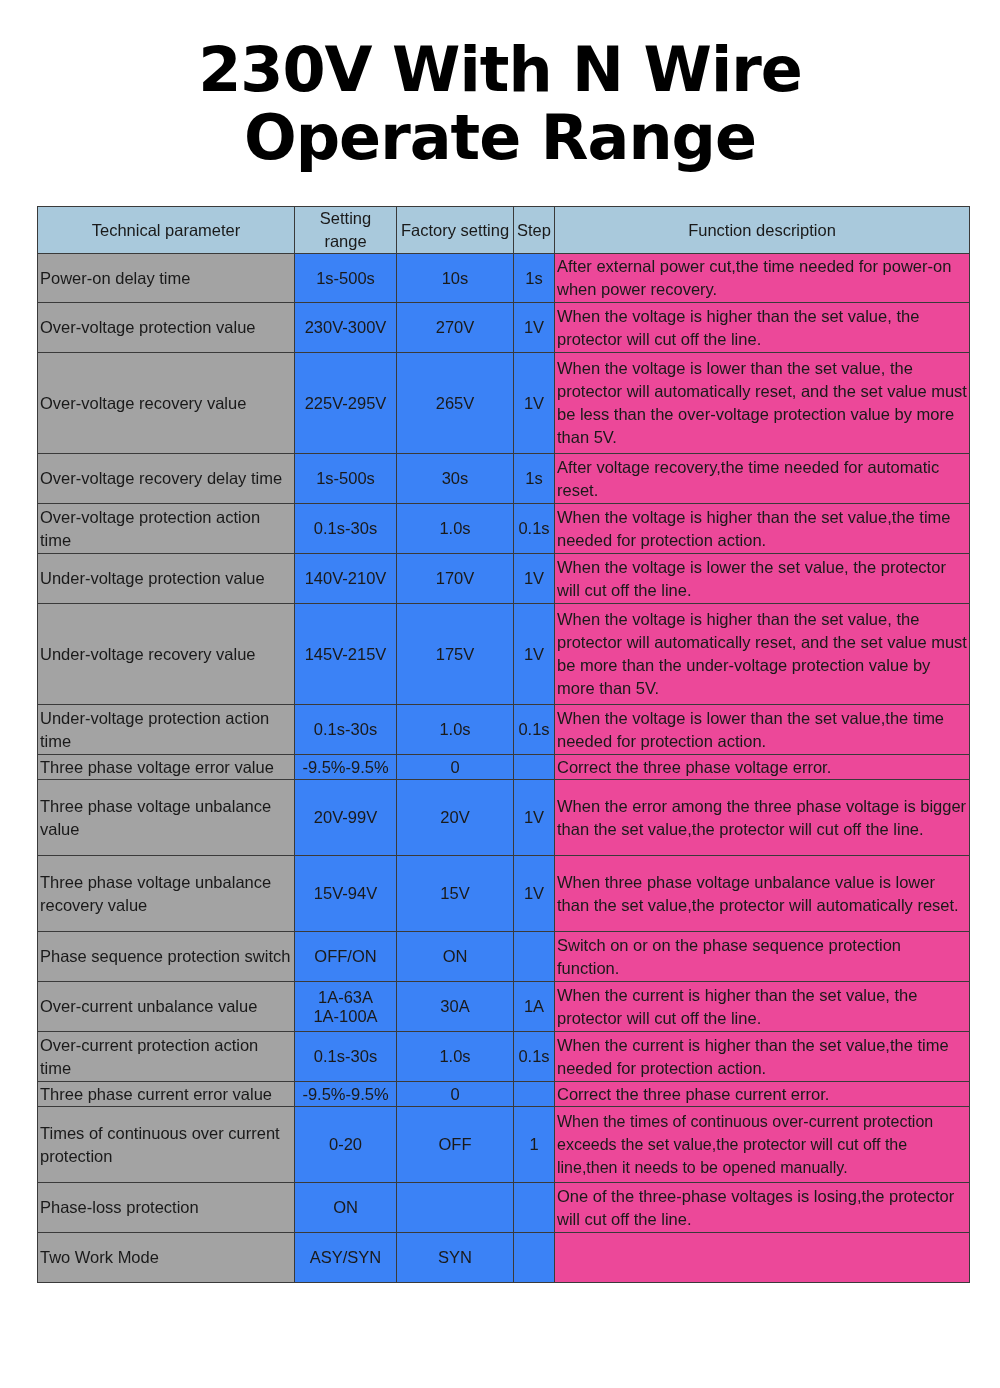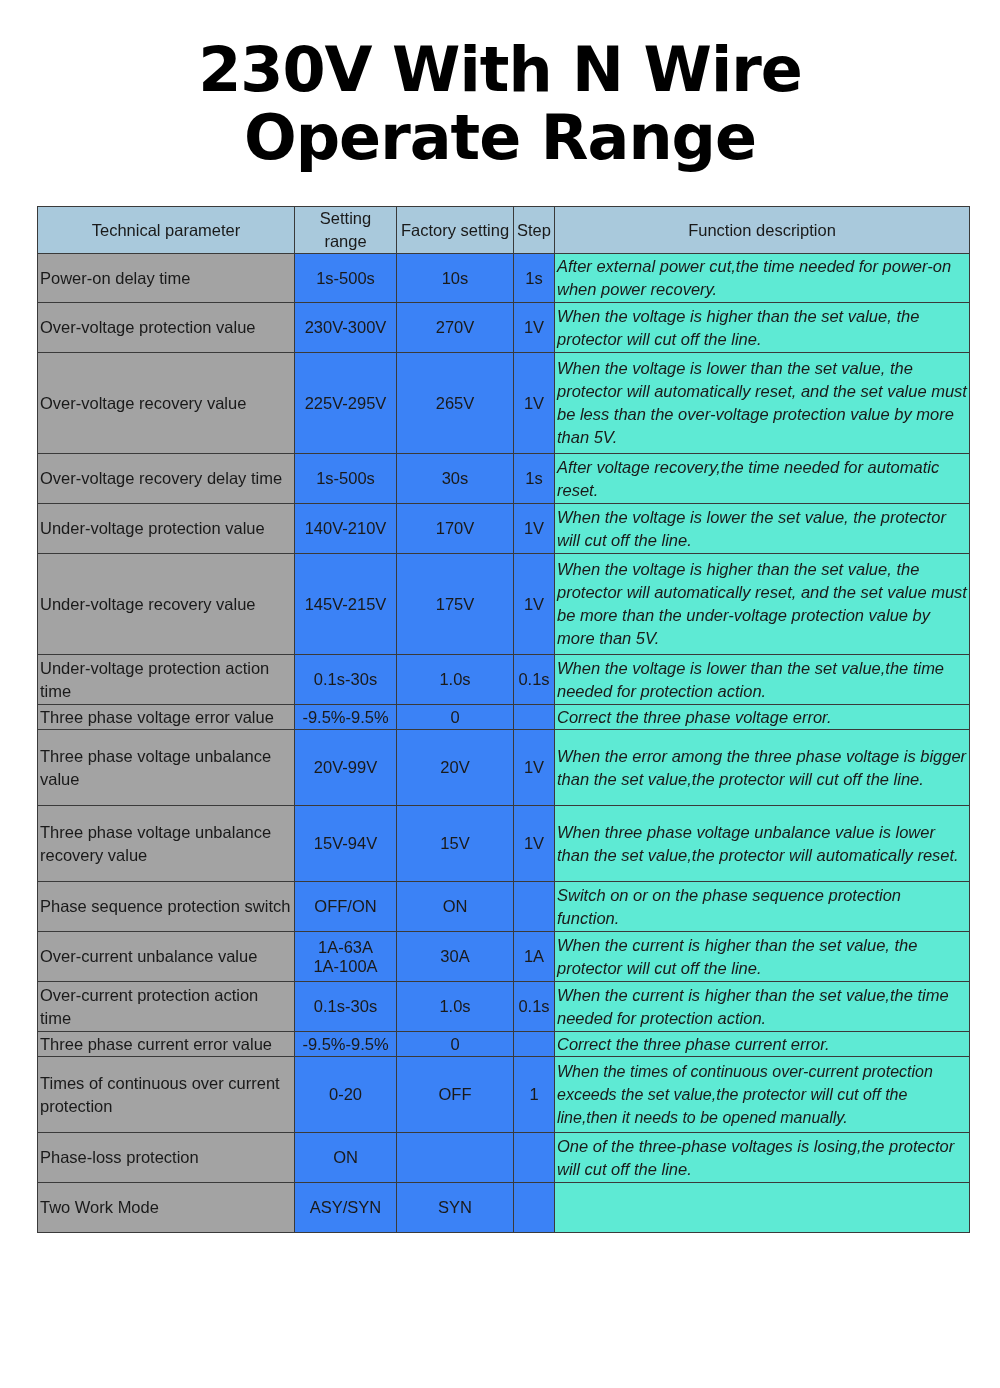--- a/index.html
+++ b/index.html
@@ -20,21 +20,21 @@
   table.spec th, table.spec td {
     border: 1.5px solid #3a3a3a; padding: 0 2px;
     font-size: 16.5px; line-height: 23px; vertical-align: middle;
   }
   table.spec th {
     background: #a9c9dc; font-weight: normal; height: 24px; text-align: center;
   }
   th.c-desc { font-size: 18px; }
   td.c-param { background: #a3a3a3; text-align: left; padding-left: 3px; font-size: 16px; line-height: 21px; }
   td.c-range, td.c-factory, td.c-step { text-align: center; background: #3b82f6; }
-  td.c-desc { background: #5eead4; font-size: 17.5px; line-height: 23px; padding-left: 3px; text-align: left; font-style: italic; }
+  td.c-desc { background: #ec4899; font-size: 17.5px; line-height: 23px; padding-left: 3px; text-align: left; }
   .small { font-size: 16px !important; }
 </style>
 </head>
 <body>
 
 <div class="title">
   <div>230V With N Wire</div>
   <div>Operate Range</div>
 </div>
 
@@ -86,20 +86,29 @@
       <tr style="height: 50px;">
         <td class="c-param">Over-voltage recovery delay time</td>
         <td class="c-range">
           <div>1s-500s</div>
         </td>
         <td class="c-factory">30s</td>
         <td class="c-step">1s</td>
         <td class="c-desc">After voltage recovery,the time needed for automatic reset.</td>
       </tr>
       <tr style="height: 50px;">
+        <td class="c-param">Over-voltage protection action time</td>
+        <td class="c-range">
+          <div>0.1s-30s</div>
+        </td>
+        <td class="c-factory">1.0s</td>
+        <td class="c-step">0.1s</td>
+        <td class="c-desc">When the voltage is higher than the set value,the time needed for protection action.</td>
+      </tr>
+      <tr style="height: 50px;">
         <td class="c-param">Under-voltage protection value</td>
         <td class="c-range">
           <div>140V-210V</div>
         </td>
         <td class="c-factory">170V</td>
         <td class="c-step">1V</td>
         <td class="c-desc">When the voltage is lower the set value, the protector will cut off the line.</td>
       </tr>
       <tr style="height: 101px;">
         <td class="c-param">Under-voltage recovery value</td>

